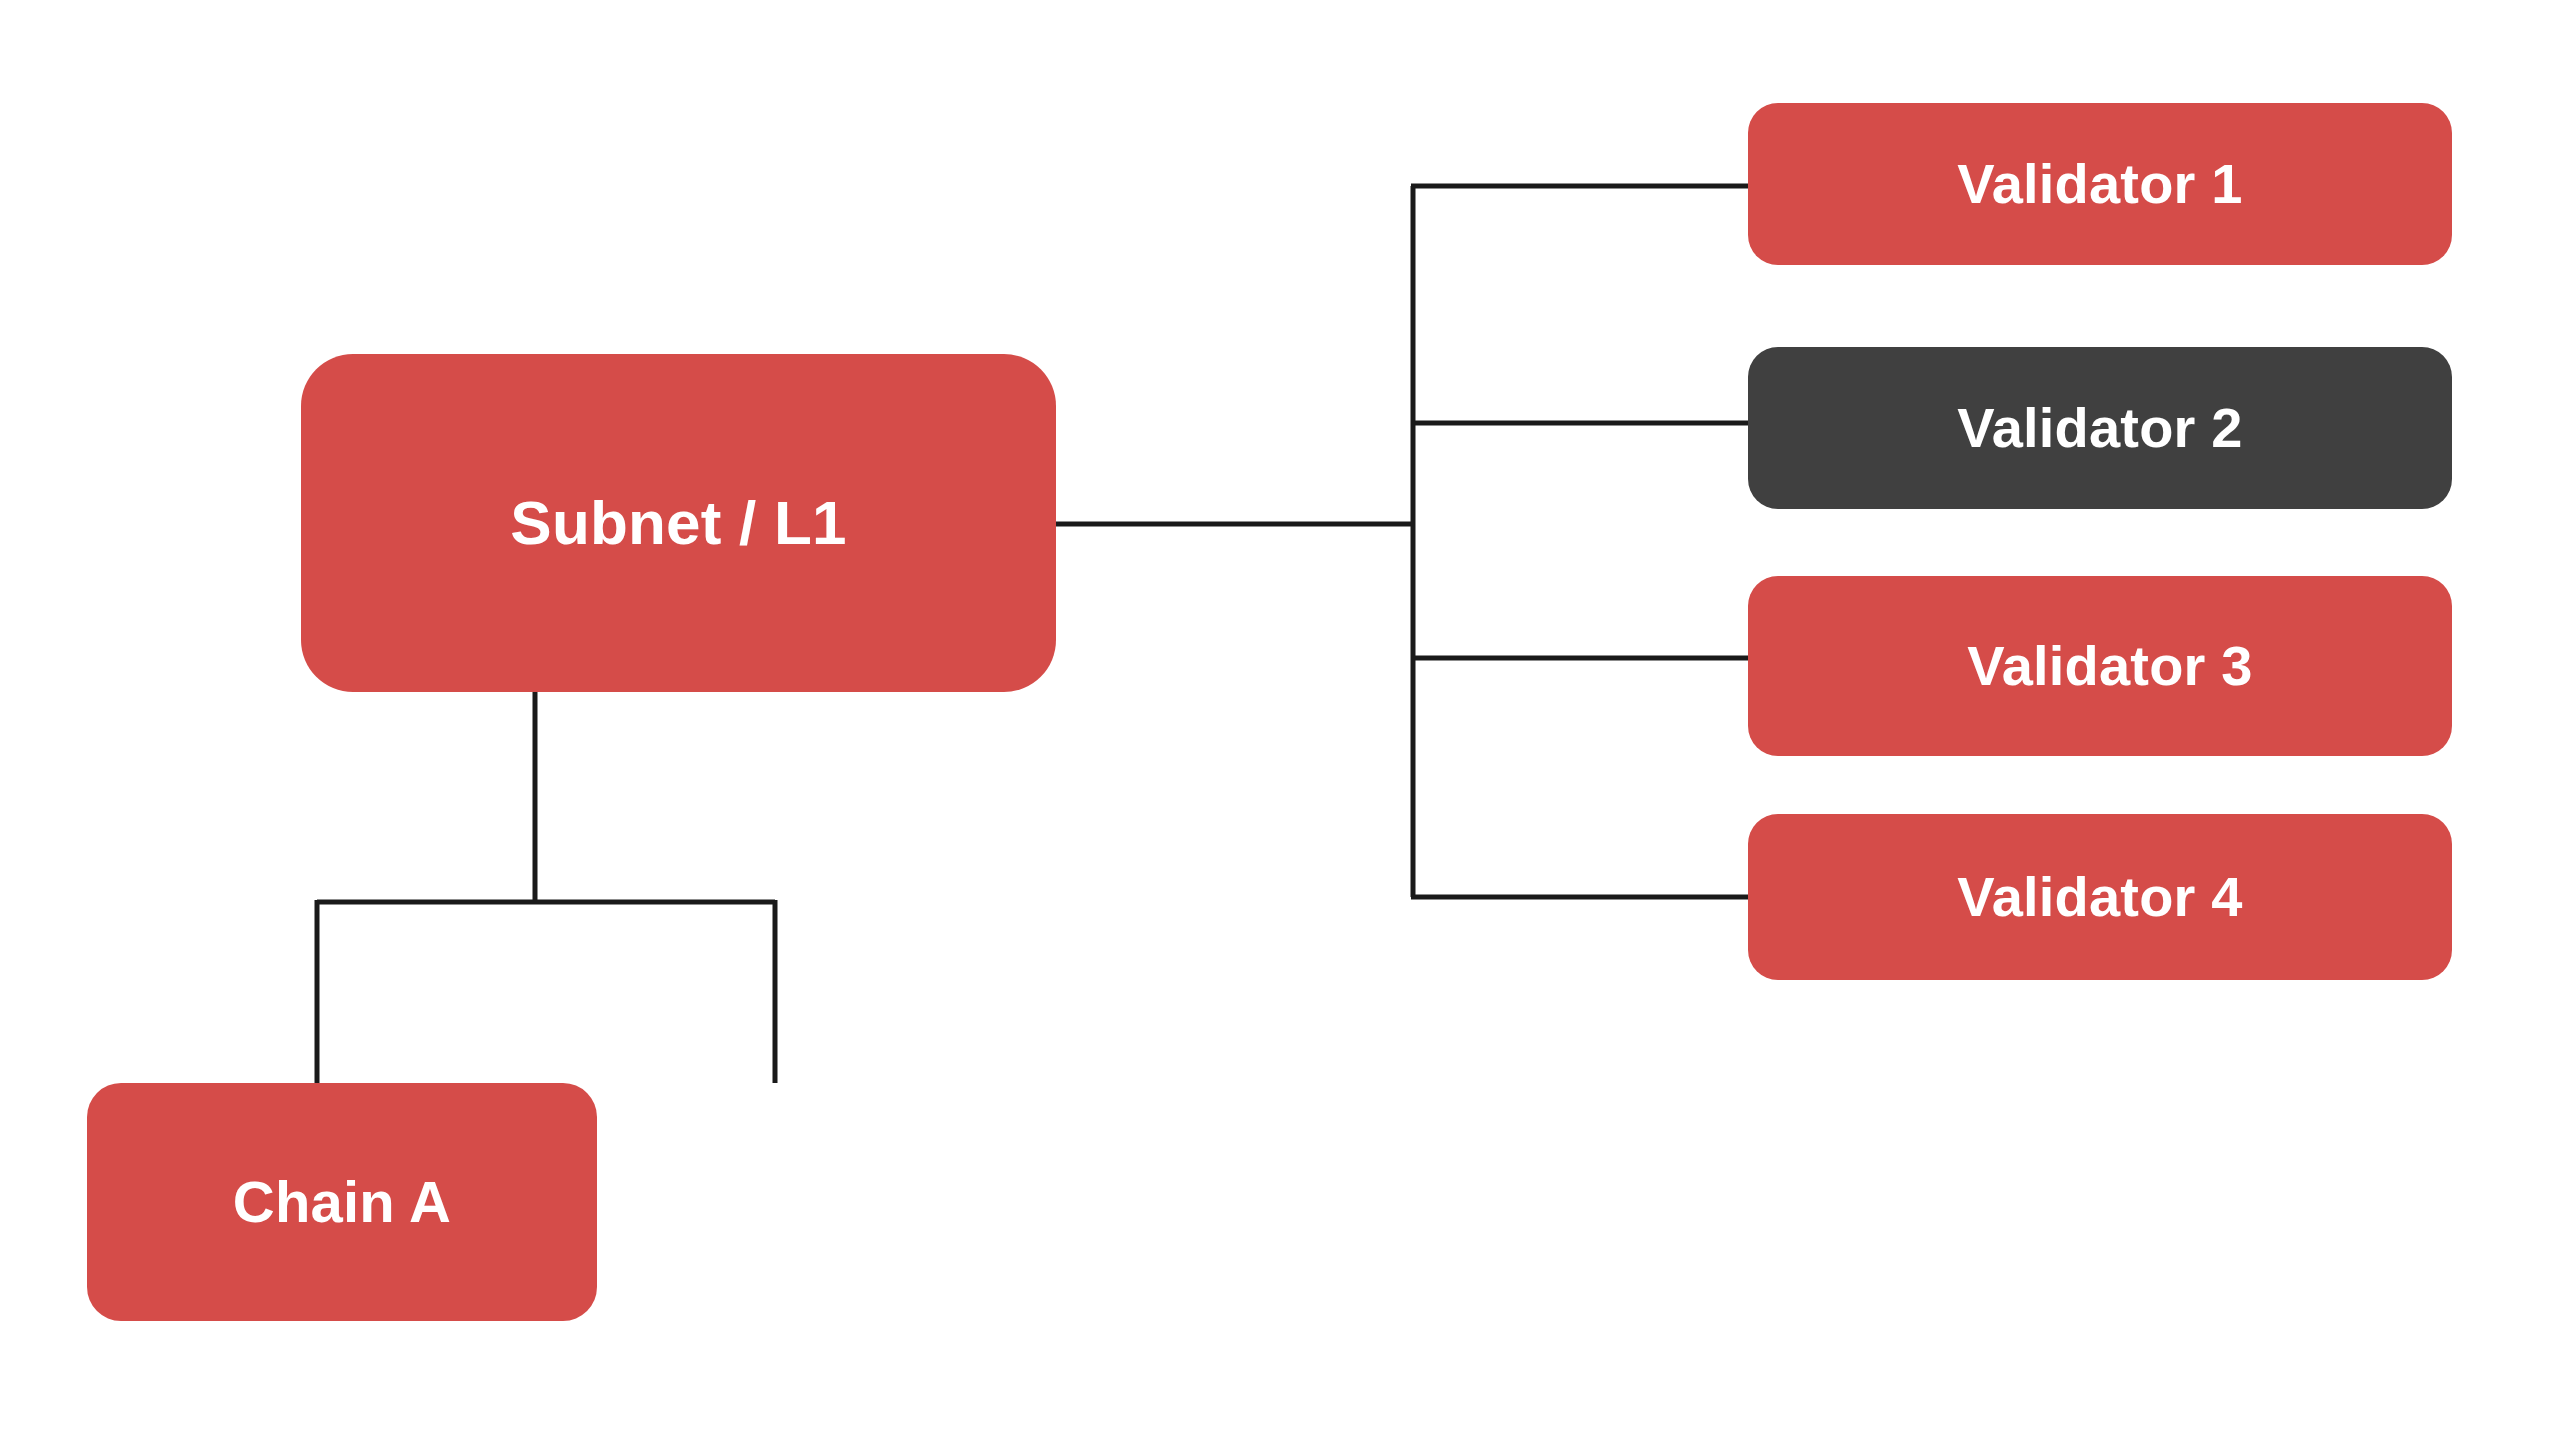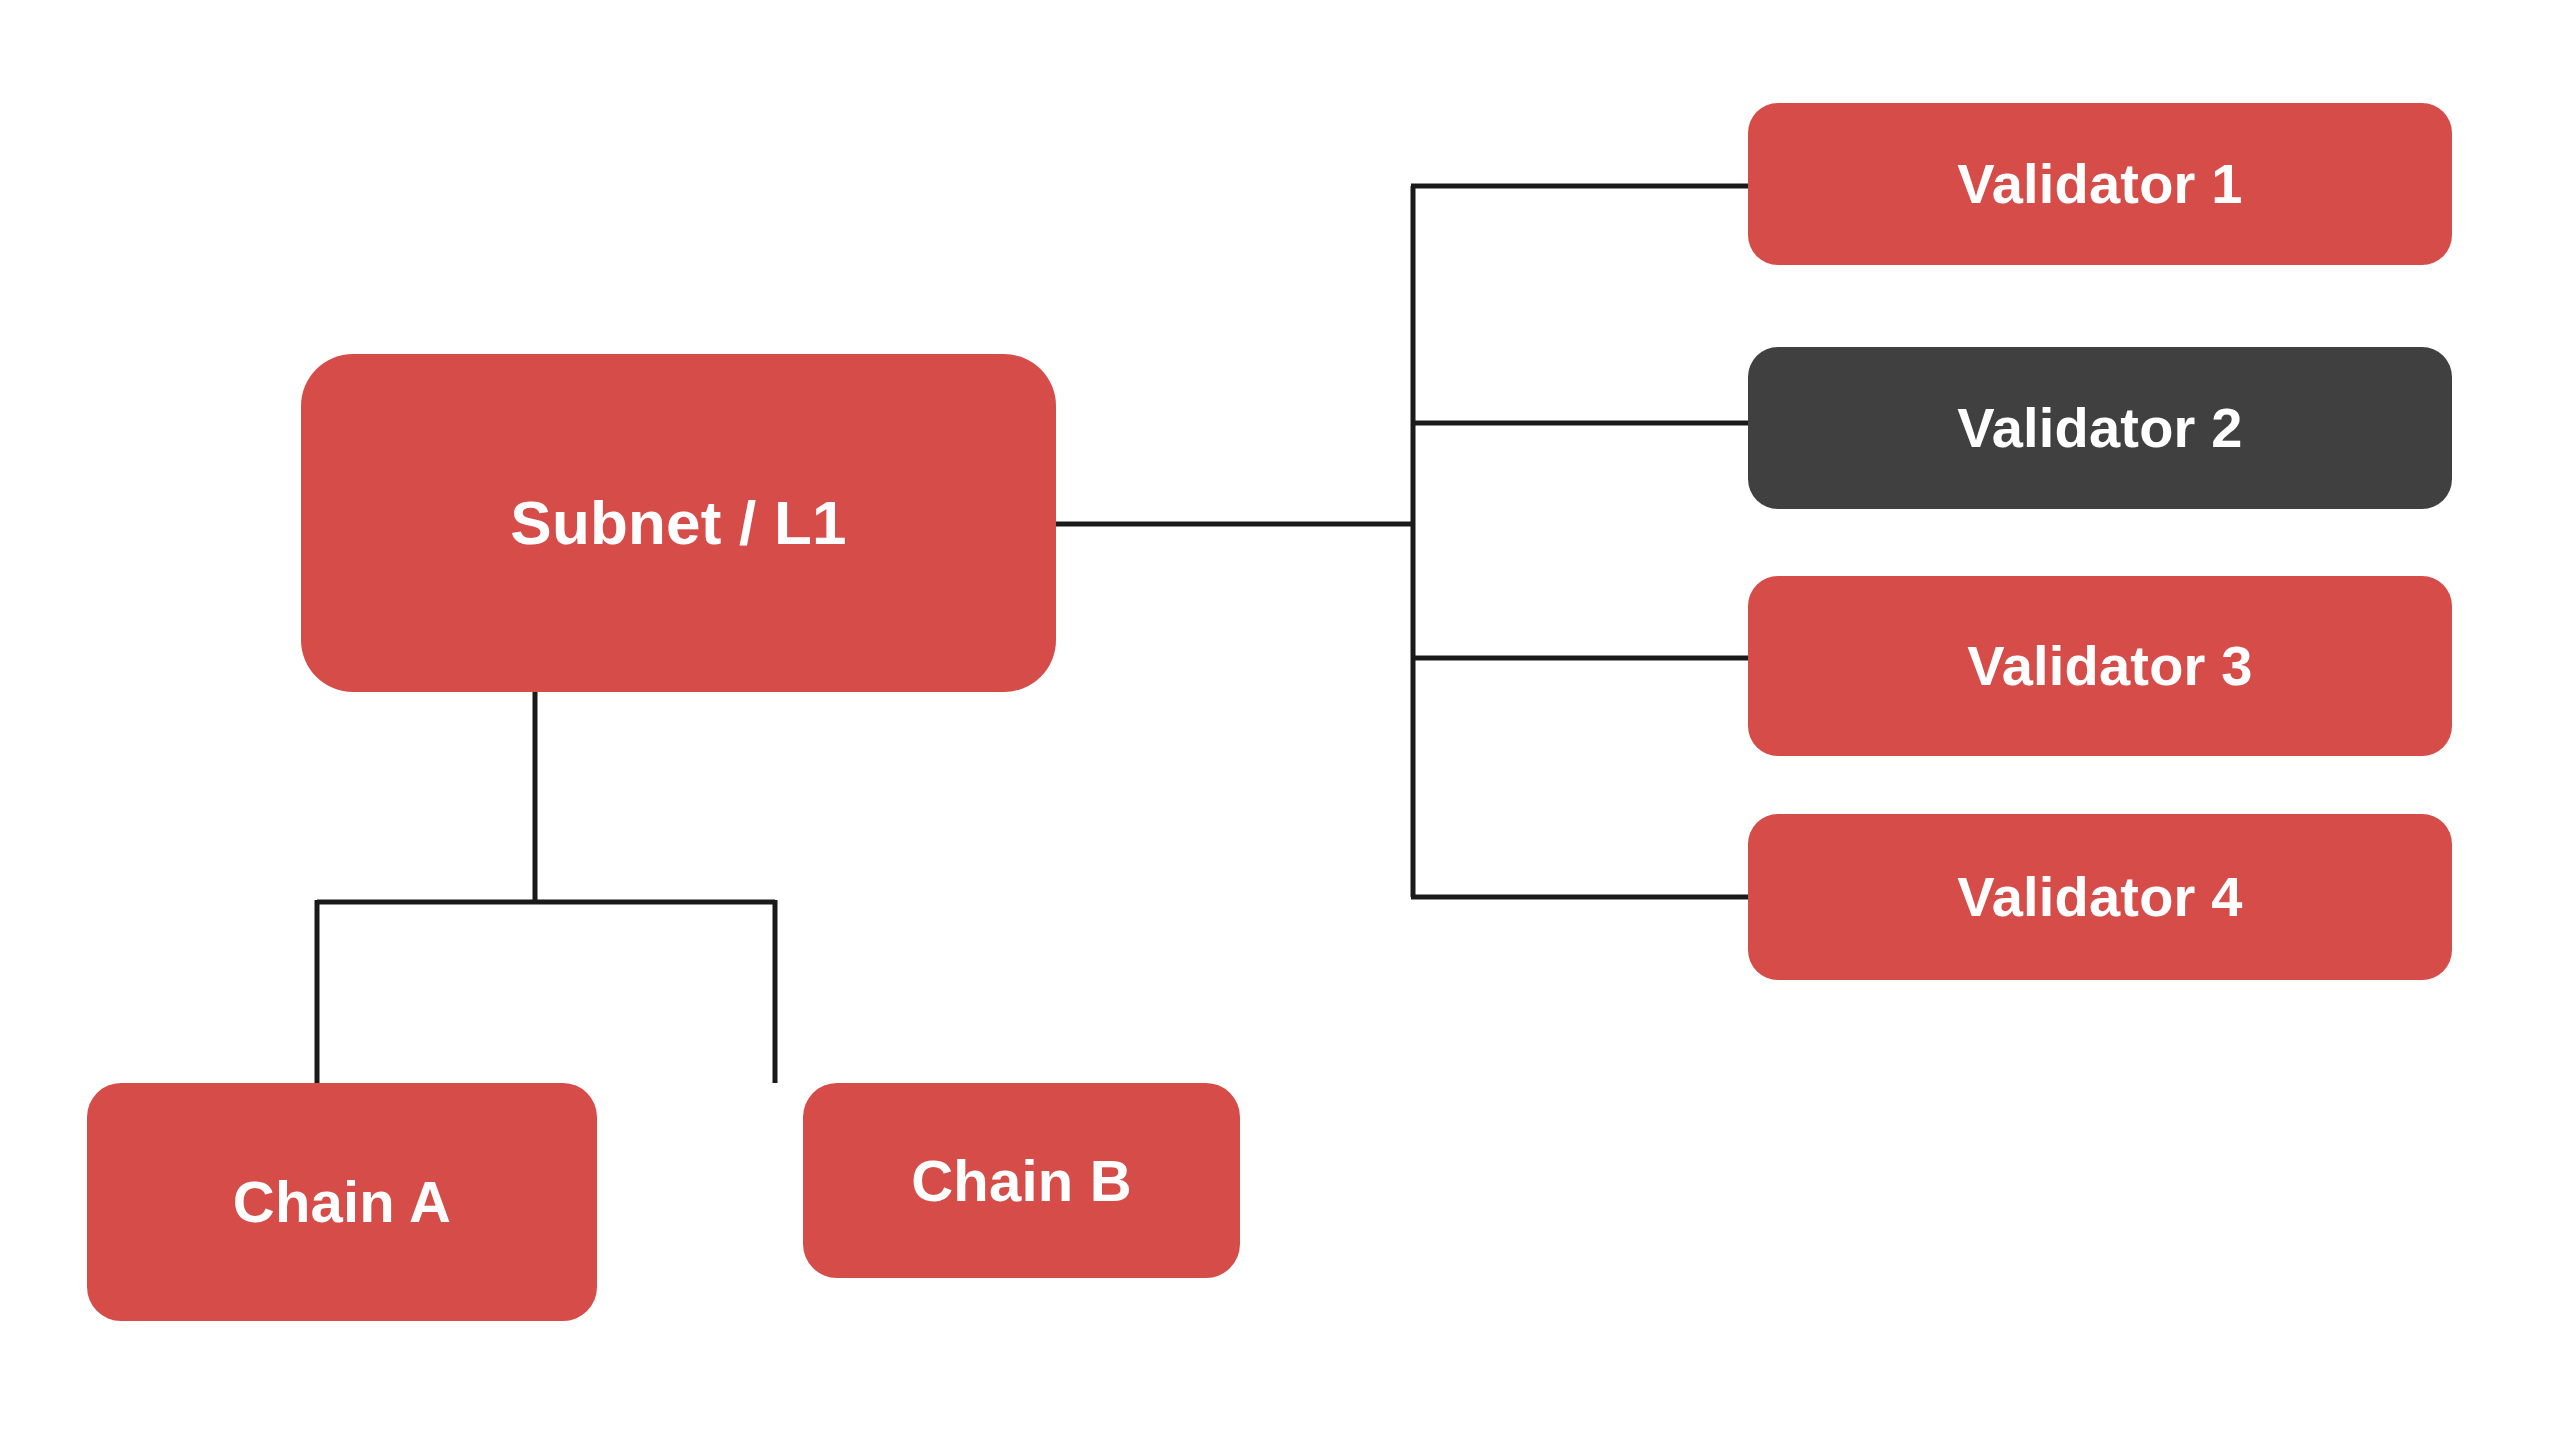--- a/index.html
+++ b/index.html
@@ -89,17 +89,14 @@
   </div>
 
   <div class="node node-leaf" style="left:1748px; top:814px; width:704px; height:166px; background:#d54c49;">
     <span>Validator 4</span>
   </div>
 
   <div class="node node-chain" style="left:87px; top:1083px; width:510px; height:238px; background:#d54c49;">
     <span>Chain A</span>
   </div>
 
-  <div class="node node-chain" style="left:803px; top:1083px; width:437px; height:195px; background:#d54c49;">
-    <span>Chain B</span>
-  </div>
 
 </div>
 
 </body></html>

